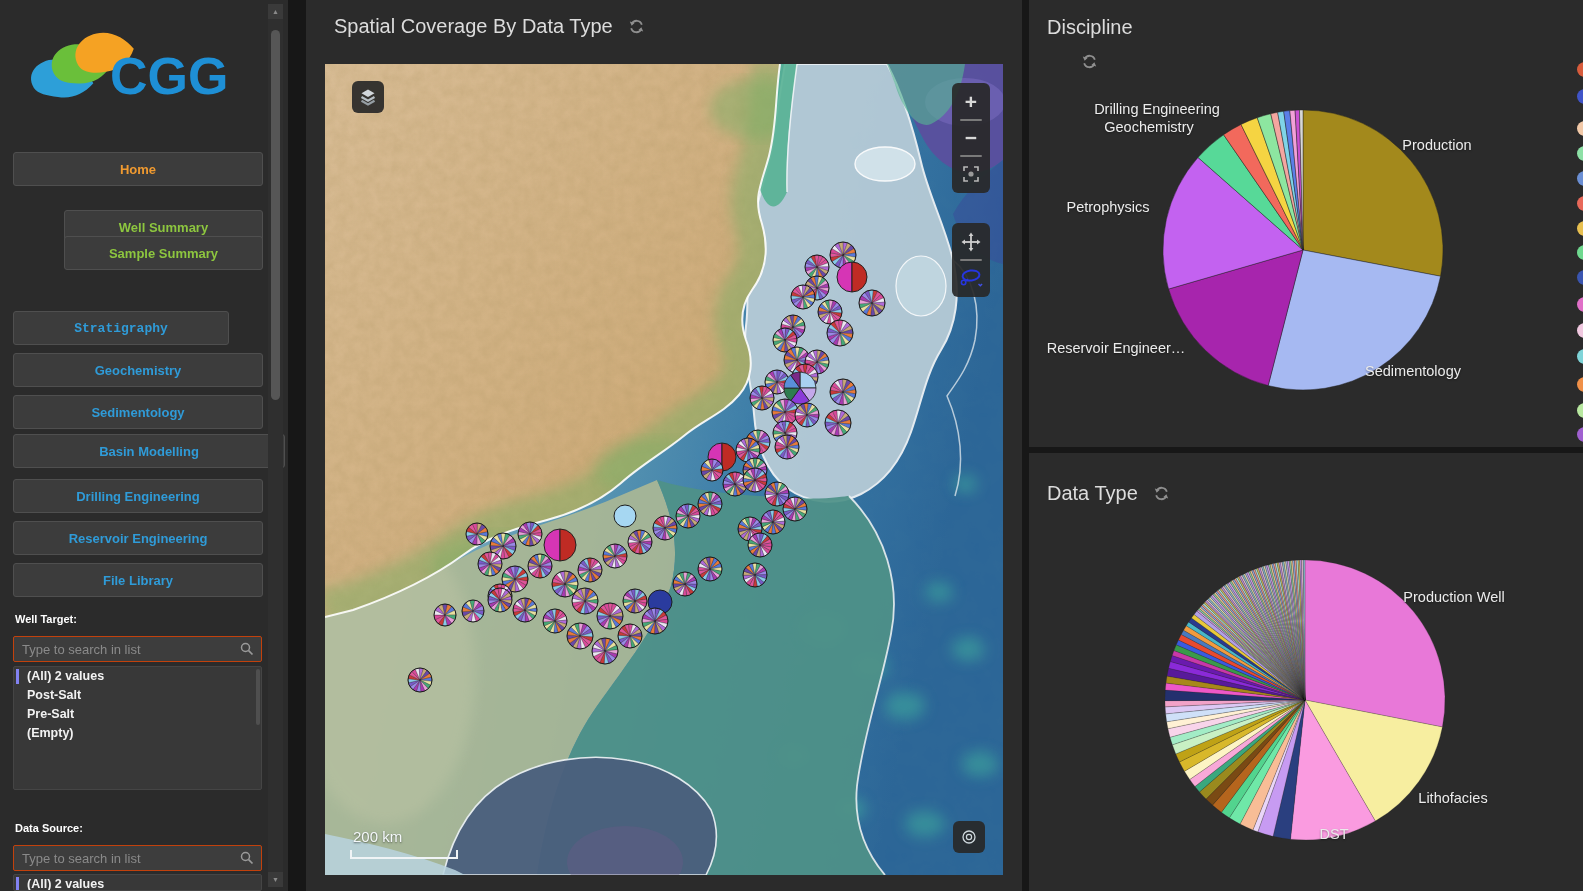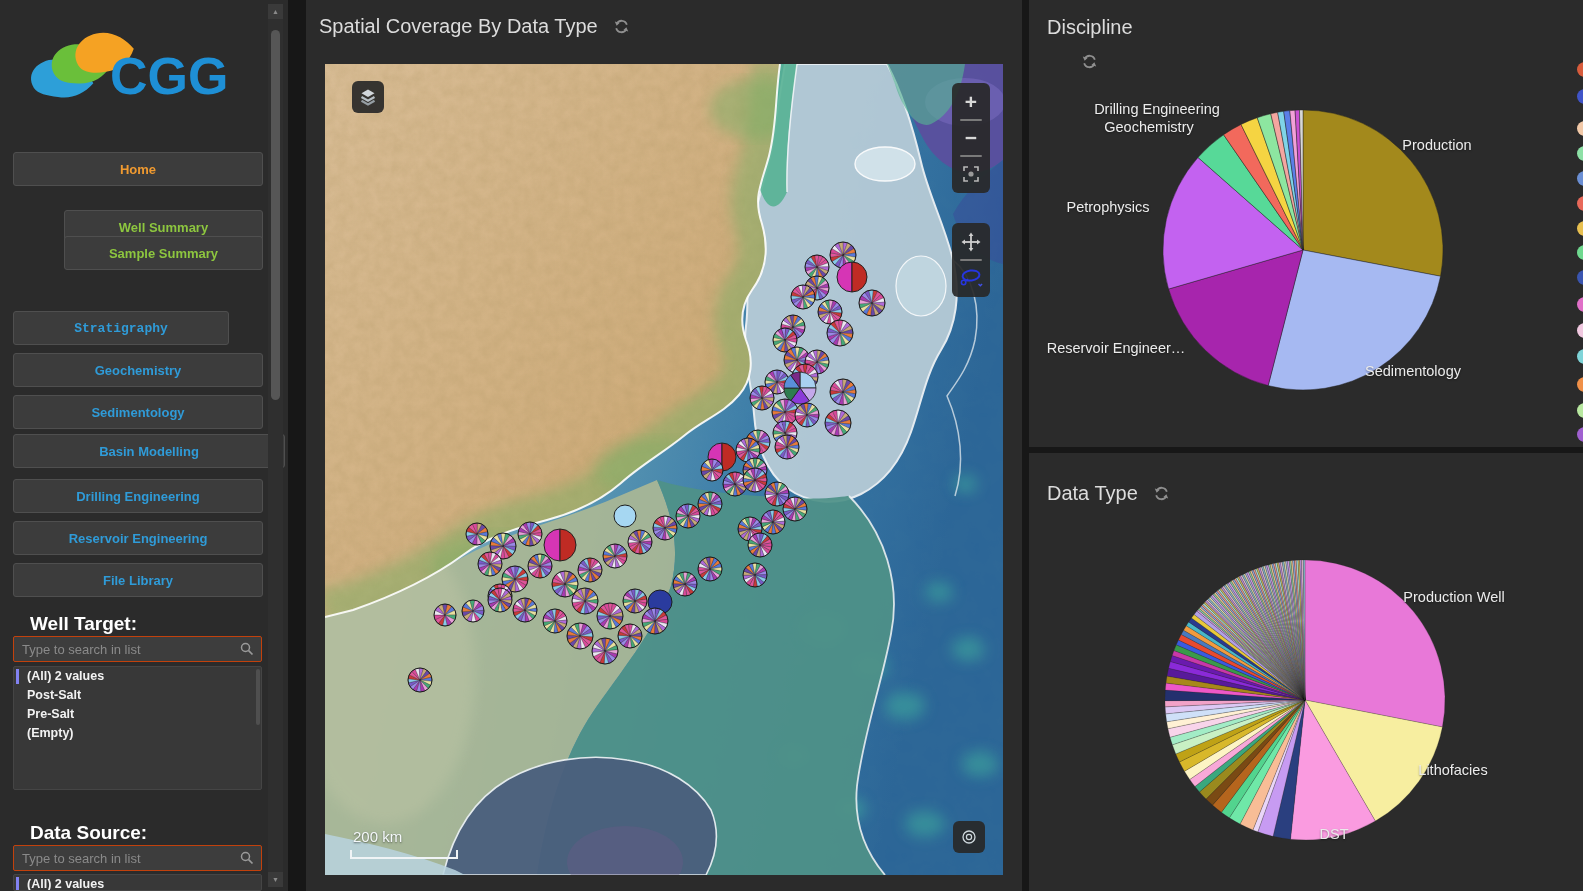--- a/index.html
+++ b/index.html
@@ -9,21 +9,21 @@
   .panel{position:absolute;background:var(--panel,#2b2b2b);}
   
   #sidebar{left:0;top:0;width:288px;height:891px;}
   .logo{position:absolute;left:18px;top:18px;width:240px;height:100px;}
   .btn{position:absolute;height:34px;display:flex;align-items:center;justify-content:center;
        background:var(--button_bg);border:1px solid var(--button_border);border-radius:3px;
        font-size:13px;font-weight:700;cursor:pointer;}
   .btn.orange{color:var(--orange);}
   .btn.green{color:var(--green);}
   .btn.blue{color:var(--blue);}
-  .side-label{position:absolute;left:30px;font-size:19px;font-weight:700;color:#ffffff;}
+  .side-label{position:absolute;left:15px;font-size:11px;font-weight:700;color:#ffffff;}
   .search{position:absolute;left:13px;width:249px;height:26px;background:var(--input_bg);
           border:1px solid #c2410c;border-radius:2px;display:flex;align-items:center;}
   .search input{flex:1;background:transparent;border:none;outline:none;color:#cfcfcf;
           font-size:13px;padding:0 4px 0 8px;font-family:inherit;}
   .search input::placeholder{color:var(--input_placeholder);}
   .search .mag{width:20px;height:16px;flex:0 0 auto;margin-right:4px;}
   .listbox{position:absolute;left:13px;width:249px;background:var(--list_bg);overflow:hidden;
            border:1px solid #454545;border-radius:2px;}
   .listbox .item{position:relative;height:19px;line-height:19px;padding-left:13px;font-size:12.5px;
                  font-weight:700;color:#f2f2f2;cursor:pointer;white-space:nowrap;}
@@ -114,21 +114,21 @@
       </div>
 
     <div class="vscroll">
       <div class="arr" style="top:0;">▲</div>
       <div class="thumb"></div>
       <div class="arr" style="bottom:0;">▼</div>
     </div>
   </div>
 
   <div id="mapPanel" class="panel">
-    <div class="panel-title" style="left:13px;top:15px;">
+    <div class="panel-title" style="left:28px;top:15px;">
       <span>Spatial Coverage By Data Type</span>
       <svg width="19" height="17" viewBox="0 0 16 16">
         <path d="M13,6.3 A5,5 0 0 0 3.6,5.6" fill="none" stroke="#8f8f8f" stroke-width="1.7"></path>
         <polygon points="1.7,3.2 3.4,7.4 6.2,4.7" fill="#8f8f8f"></polygon>
         <path d="M3,9.7 A5,5 0 0 0 12.4,10.4" fill="none" stroke="#8f8f8f" stroke-width="1.7"></path>
         <polygon points="14.3,12.8 12.6,8.6 9.8,11.3" fill="#8f8f8f"></polygon>
       </svg>
     </div>
 
     <div id="mapWrap">
@@ -1730,18 +1730,18 @@
           <path d="M276,250 L261.91,110.71 A140,140 0 0 1 263.66,110.54 Z" fill="#e8c890" stroke="rgba(35,35,35,0.4)" stroke-width="0.5"></path>
           <path d="M276,250 L263.66,110.54 A140,140 0 0 1 265.42,110.40 Z" fill="#90a8e0" stroke="rgba(35,35,35,0.4)" stroke-width="0.5"></path>
           <path d="M276,250 L265.42,110.40 A140,140 0 0 1 267.18,110.28 Z" fill="#e89890" stroke="rgba(35,35,35,0.4)" stroke-width="0.5"></path>
           <path d="M276,250 L267.18,110.28 A140,140 0 0 1 268.94,110.18 Z" fill="#a8e0d8" stroke="rgba(35,35,35,0.4)" stroke-width="0.5"></path>
           <path d="M276,250 L268.94,110.18 A140,140 0 0 1 270.71,110.10 Z" fill="#c8b860" stroke="rgba(35,35,35,0.4)" stroke-width="0.5"></path>
           <path d="M276,250 L270.71,110.10 A140,140 0 0 1 272.47,110.04 Z" fill="#b890d8" stroke="rgba(35,35,35,0.4)" stroke-width="0.5"></path>
           <path d="M276,250 L272.47,110.04 A140,140 0 0 1 274.24,110.01 Z" fill="#e0b8d0" stroke="rgba(35,35,35,0.4)" stroke-width="0.5"></path>
           <path d="M276,250 L274.24,110.01 A140,140 0 0 1 276.00,110.00 Z" fill="#88b8c8" stroke="rgba(35,35,35,0.4)" stroke-width="0.5"></path>
         </svg>
     <div class="pie-label" style="left: 315px; top: 139px;">Production Well</div>
-        <div class="pie-label" style="left: 314px; top: 312px;">Lithofacies</div>
+        <div class="pie-label" style="left: 314px; top: 340px;">Lithofacies</div>
         <div class="pie-label" style="left: 195px; top: 376px;">DST</div>
       </div>
   </div>
 
 </div>
 
 </body></html>

